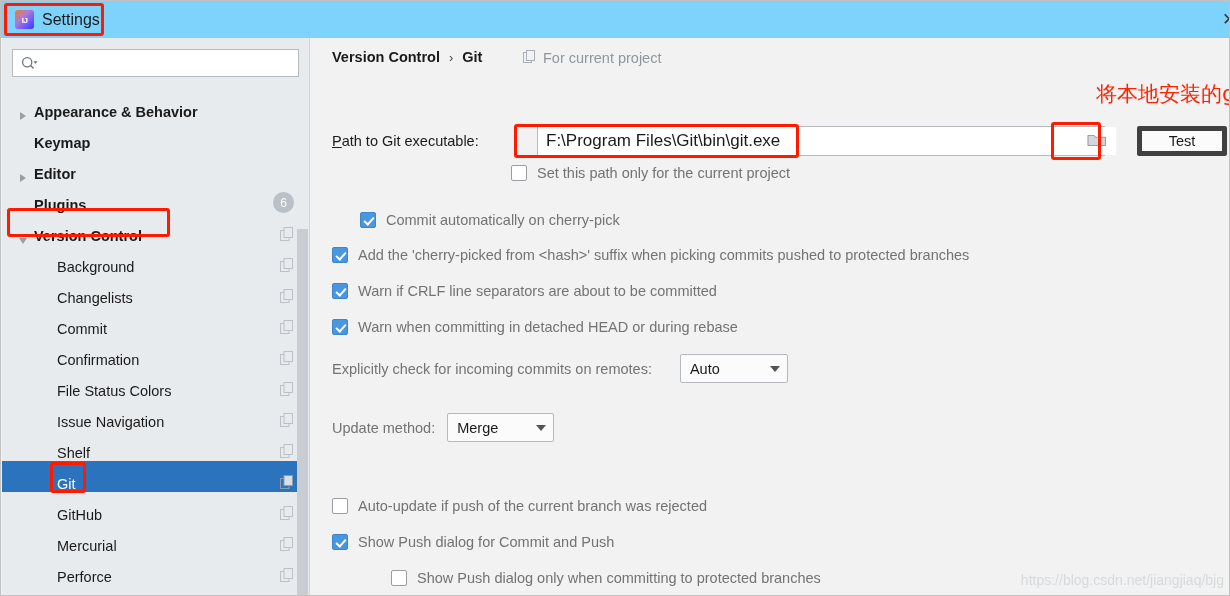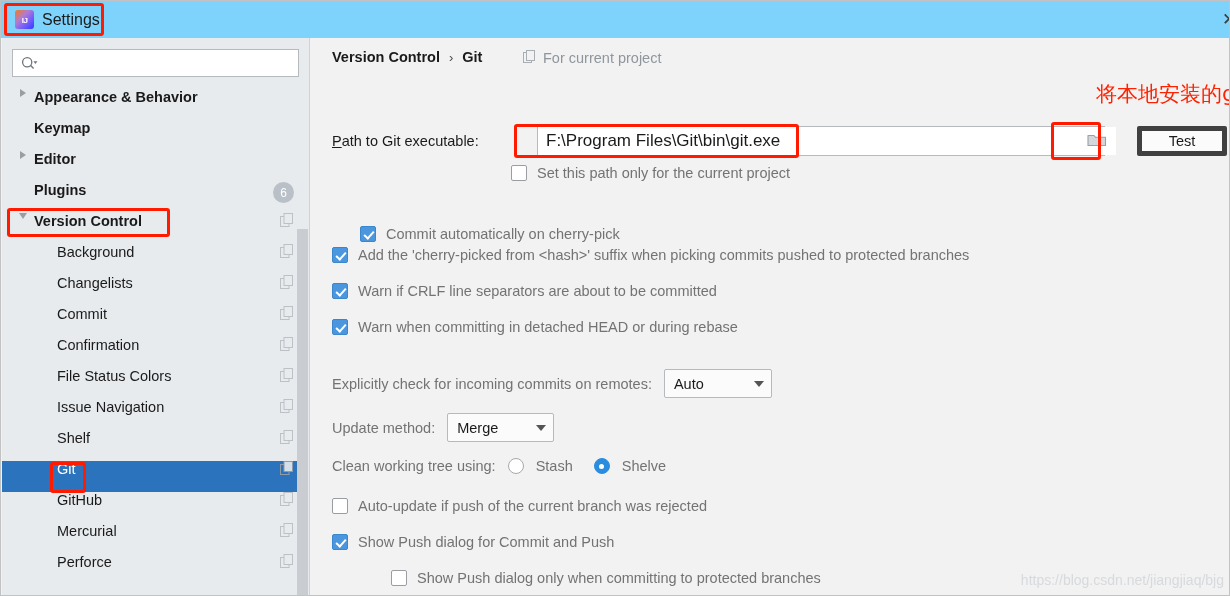--- a/index.html
+++ b/index.html
@@ -130,21 +130,21 @@
     position: absolute;
     left: 0; top: 51px;
     width: 300px;
     height: 507px;
     overflow: hidden;
   }
   .tree-row {
     position: relative;
     height: 31px;
     display: flex;
-    align-items: flex-start;
+    align-items: flex-end;
     box-sizing: border-box;
     padding-right: 8px;
     cursor: default;
   }
   .tree-row.selected {
     background: #2b74bd;
   }
   .tree-row.selected .tree-label { color: #ffffff; }
   .tree-arrow {
     width: 22px;
@@ -618,63 +618,56 @@
     </div>
 
     <div class="box-hl" style="left:203px; top:86px; width:285px; height:34px;"></div>
     <div class="box-hl" style="left:740px; top:84px; width:50px; height:38px;"></div>
 
     <div class="opt-row" style="left:200px; top:127px;">
       <span class="cb off"></span>
       <span class="opt-label">Set this path only for the current project</span>
     </div>
 
-    <div class="opt-row" style="left:21px; top:188px;padding-left:28px;">
+    <div class="opt-row" style="left:21px; top:174px;padding-left:28px;">
       <span class="cb on"></span>
       <span class="opt-label">Commit automatically on cherry-pick</span>
     </div>
 
     <div class="opt-row" style="left:21px; top:209px;">
       <span class="cb on"></span>
       <span class="opt-label">Add the 'cherry-picked from &lt;hash&gt;' suffix when picking commits pushed to protected branches</span>
     </div>
 
     <div class="opt-row" style="left:21px; top:245px;">
       <span class="cb on"></span>
       <span class="opt-label">Warn if CRLF line separators are about to be committed</span>
     </div>
 
     <div class="opt-row" style="left:21px; top:281px;">
       <span class="cb on"></span>
       <span class="opt-label">Warn when committing in detached HEAD or during rebase</span>
     </div>
 
-    <div class="opt-row" style="left:21px; top:316px; gap:12px;margin-top:15px;">
+    <div class="opt-row" style="left:21px; top:316px; gap:28px;">
       <span class="opt-label">Explicitly check for incoming commits on remotes:</span>
       <span class="combo" style="width:108px; justify-content:space-between;">
         <span class="combo-value">Auto</span>
         <span class="caret"></span>
       </span>
     </div>
 
     <div class="opt-row" style="left:21px; top:375px; gap:12px;">
       <span class="opt-label">Update method:</span>
       <span class="combo" style="width:107px; justify-content:space-between;">
         <span class="combo-value">Merge</span>
         <span class="caret"></span>
       </span>
     </div>
 
-    <div class="opt-row" style="left:21px; top:420px; gap:12px;">
-      <span class="opt-label">Clean working tree using:</span>
-      <span class="radio off"></span>
-      <span class="opt-label">Stash</span>
-      <span class="radio on" style="margin-left:9px;"></span>
-      <span class="opt-label">Shelve</span>
-    </div>
 
     <div class="opt-row" style="left:21px; top:460px;">
       <span class="cb off"></span>
       <span class="opt-label">Auto-update if push of the current branch was rejected</span>
     </div>
 
     <div class="opt-row" style="left:21px; top:496px;">
       <span class="cb on"></span>
       <span class="opt-label">Show Push dialog for Commit and Push</span>
     </div>

